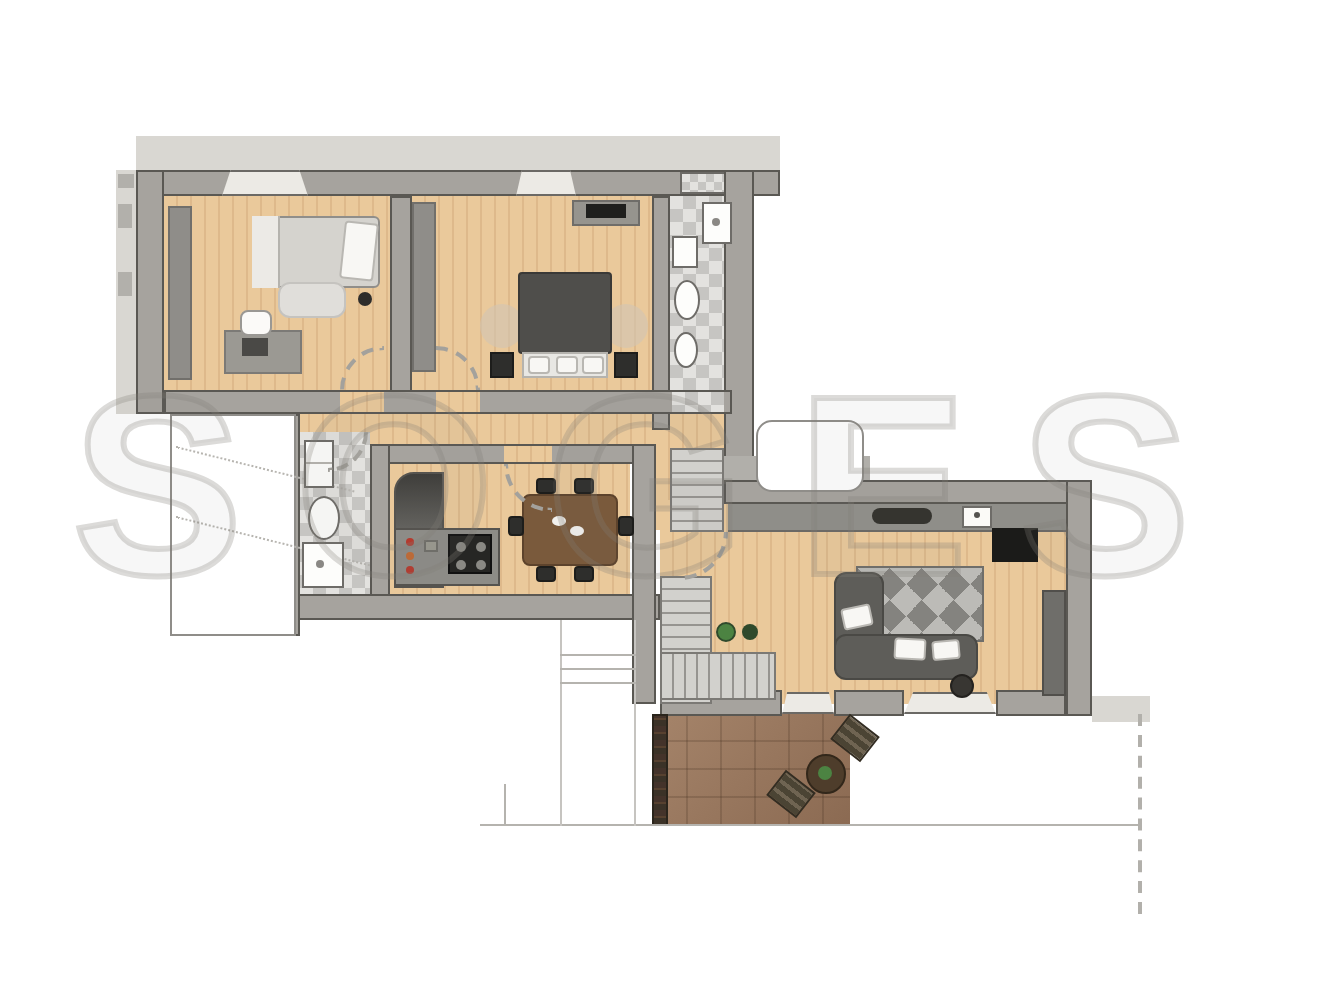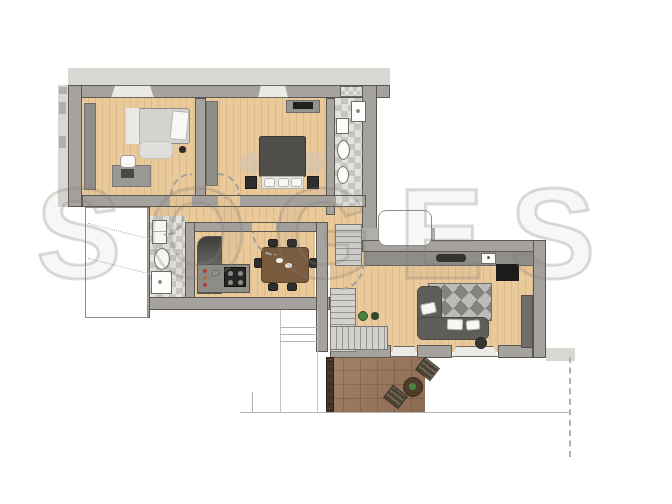--- a/index.html
+++ b/index.html
@@ -27,21 +27,21 @@
         repeating-linear-gradient(0deg,rgba(60,40,25,.20) 0 1px,transparent 1px 14px),
         repeating-linear-gradient(90deg,rgba(60,40,25,.20) 0 1px,transparent 1px 17px),
         linear-gradient(135deg,var(--terrA,#a5846a),var(--terrB,#8b6a52));}
   .hedge{background:repeating-linear-gradient(0deg,var(--hedge,#3b3227) 0 3px,#57412f 3px 4px,#44332a 4px 7px);border:1px solid #2a241b;}
   .chair-stripe{background:repeating-linear-gradient(0deg,#4b4434 0 3px,#6f6452 3px 5px);border:1px solid #332d22;}
   .window{background:#eceae5;border-top:1px solid #6b6965;border-bottom:1px solid #6b6965;clip-path:polygon(10% 0,90% 0,100% 100%,0 100%);}
   .doorw{background:repeating-linear-gradient(90deg,var(--woodA,#eac99b) 0 6px,var(--woodB,#deb98b) 6px 7px);}
   .line{background:var(--line,#b5b3ae);}
   .whitebox{background:#fff;border:1px solid #8f8d89;}
   .dotted-diag{border-top:1px dotted #b7b5b0;transform-origin:left top;}
-  .watermark{position:absolute;left:36px;top:170px;z-index:9;white-space:nowrap;pointer-events:none;
+  .watermark{position:absolute;left:36px;top:180px;z-index:9;white-space:nowrap;pointer-events:none;
              font:800 128px/1 "Liberation Sans",sans-serif;letter-spacing:26px;
              color:rgba(125,122,116,.06);text-align:right;-webkit-text-stroke:3px var(--watermark,rgba(128,125,118,.28));}
 </style>
 </head>
 <body>
 
 <div class="stage">
 
   <div class="abs wlight" style="left:68px;top:68px;width:322px;height:17px;"></div>
   <div class="abs wlight" style="left:58px;top:85px;width:10px;height:122px;"></div>

